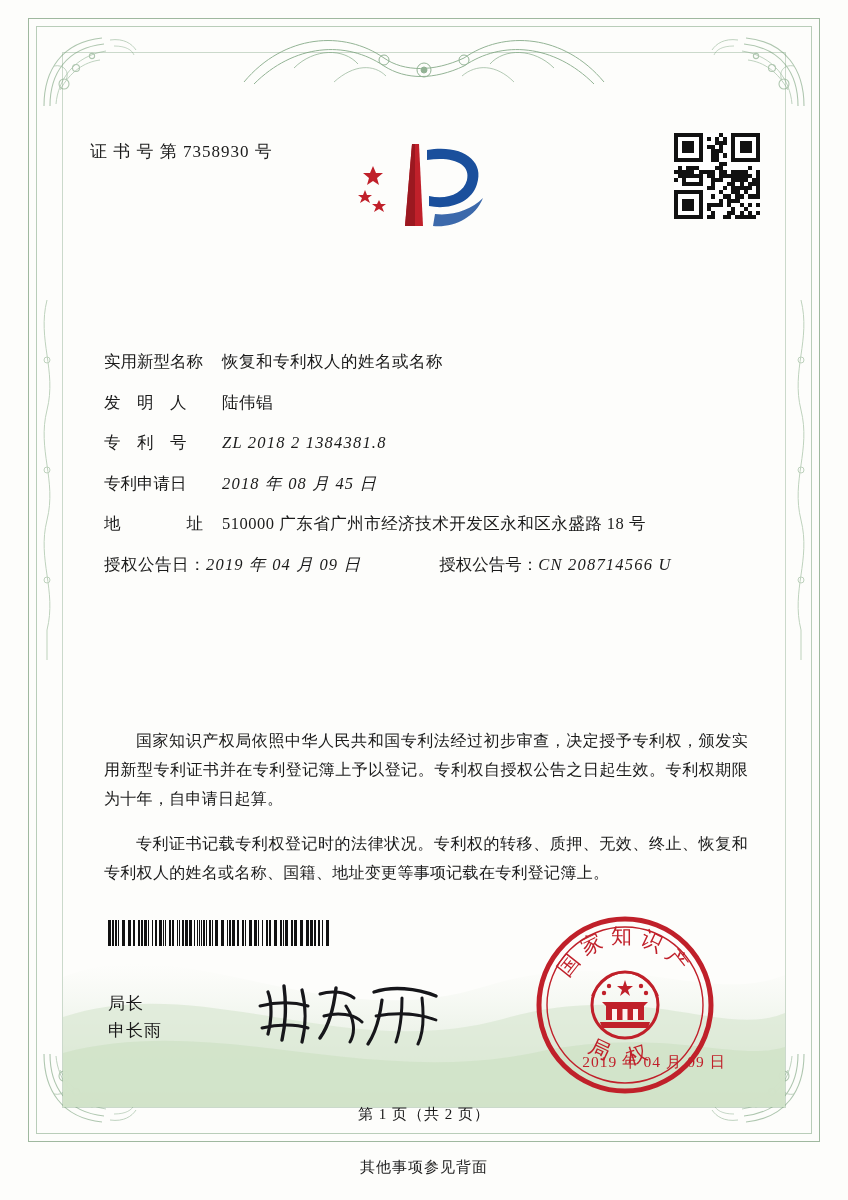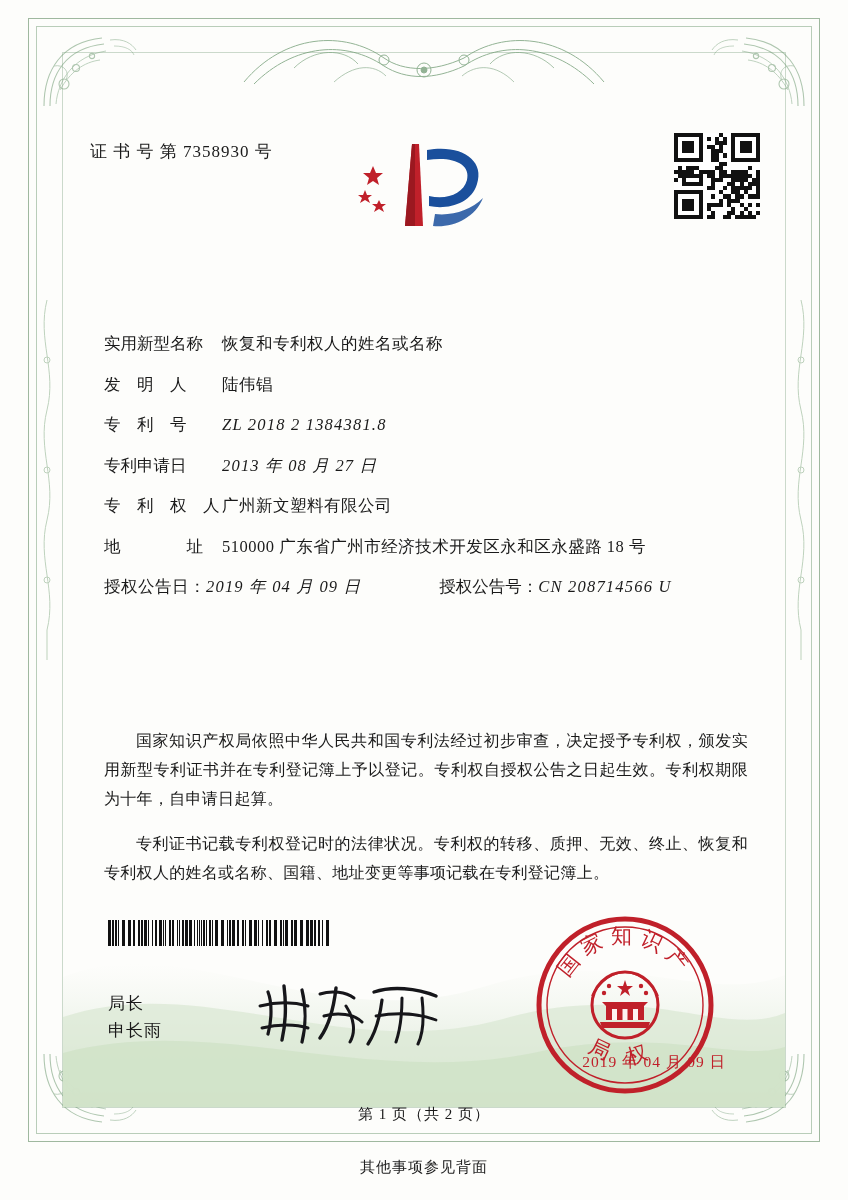--- a/index.html
+++ b/index.html
@@ -128,21 +128,21 @@
     font-weight: bold;
     font-family: "DejaVu Serif", "Liberation Serif", serif;
     color: #111;
   }
 
   
   .fields {
     position: absolute;
     left: 104px;
     right: 104px;
-    top: 336px;
+    top: 354px;
     font-size: 16.5px;
     line-height: 1.0;
   }
   .field-row {
     display: flex;
     align-items: baseline;
     margin-bottom: 24px;
     white-space: nowrap;
   }
   .field-label {
@@ -851,25 +851,21 @@
     <div class="field-row">
       <span class="field-label">发　明　人</span>
       <span class="field-value">陆伟锠</span>
     </div>
     <div class="field-row">
       <span class="field-label">专　利　号</span>
       <span class="field-value mono">ZL 2018 2 1384381.8</span>
     </div>
     <div class="field-row">
       <span class="field-label">专利申请日</span>
-      <span class="field-value mono">2013 年 08 月 27 日</span>
-    </div>
-    <div class="field-row">
-      <span class="field-label">专　利　权　人</span>
-      <span class="field-value">广州新文塑料有限公司</span>
+      <span class="field-value mono">2018 年 08 月 45 日</span>
     </div>
     <div class="field-row">
       <span class="field-label">地　　　　址</span>
       <span class="field-value">510000 广东省广州市经济技术开发区永和区永盛路 18 号</span>
     </div>
     <div class="field-row split">
       <span class="field-value">授权公告日：</span>
       <span class="field-value mono">2019 年 04 月 09 日</span>
       <span class="field-value second-label">授权公告号：</span>
       <span class="field-value mono">CN 208714566 U</span>

